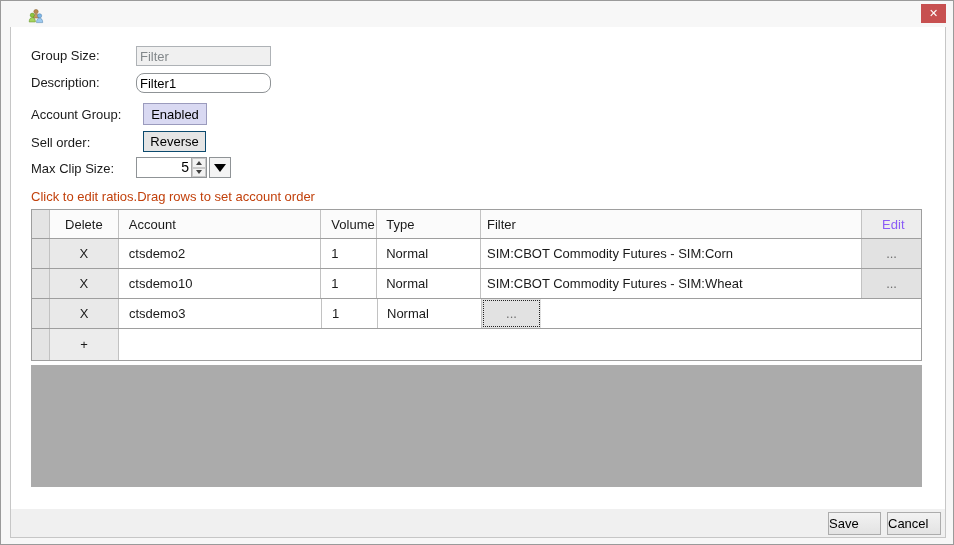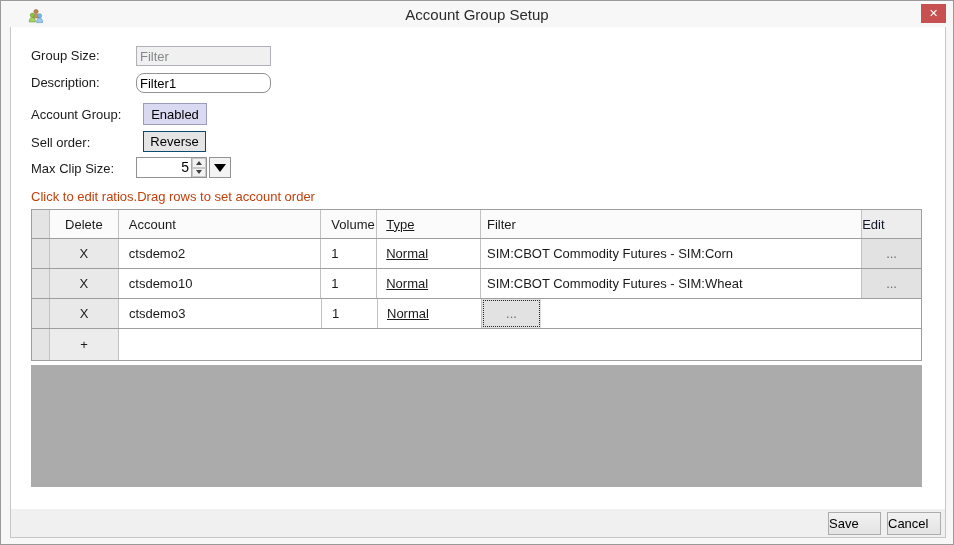--- a/index.html
+++ b/index.html
@@ -92,24 +92,24 @@
   .gc {
     border-right: 1px solid #c2c2c2; height: 100%;
     display: flex; align-items: center; overflow: hidden; white-space: nowrap;
   }
   .gc:last-child { border-right: none; }
   .c-rh { width: 18px; background: #e4e4e4; }
   .c-del { width: 69px; background: #e9e9e9; justify-content: center; }
   .grow.header .c-del { background: #fbfbfb; justify-content: center; }
   .c-acct { width: 203px; padding-left: 10px; }
   .c-vol { width: 56px; padding-left: 10px; }
-  .c-type { width: 104px; padding-left: 9px; text-decoration: underline; }
+  .c-type { width: 104px; padding-left: 9px; }
   .c-filt { width: 382px; padding-left: 6px; }
   .c-edit { width: 59px; background: #e2e2e2; justify-content: center; color: #6f6f6f; }
-  .grow.header .c-edit { background: #ededed; color: #0f172a; justify-content: flex-start; padding-left: 0; }
+  .grow.header .c-edit { background: #ededed; color: #8b5cf6; justify-content: flex-start; padding-left: 20px; }
   .c-edit.focused { outline: 1px dotted #222; outline-offset: -2px; }
   .c-addspan { flex: 1; background: #fff; }
   .grow.addrow { height: 31px; }
   .grow.addrow .c-del { background: #ececec; }
   .grid-empty {
     position: absolute; left: 30px; top: 364px; width: 891px; height: 122px;
     background: #ababab;
   }
   
   .btn {
@@ -132,21 +132,20 @@
 
   <div class="titlebar">
     <svg class="app-icon" viewBox="0 0 16 16">
       <circle cx="8" cy="3.6" r="2.2" fill="#b9874d" stroke="#8a6333" stroke-width="0.5"></circle>
       <path d="M4.8 10 Q4.8 6.2 8 6.2 Q11.2 6.2 11.2 10 Z" fill="#c49a63" stroke="#8a6333" stroke-width="0.5"></path>
       <circle cx="4.3" cy="7.2" r="2.1" fill="#8dc63f" stroke="#5d8a22" stroke-width="0.5"></circle>
       <path d="M1.2 14 Q1.2 9.6 4.3 9.6 Q7.4 9.6 7.4 14 Z" fill="#a5d45f" stroke="#5d8a22" stroke-width="0.5"></path>
       <circle cx="11.6" cy="7.8" r="2.1" fill="#7db6e8" stroke="#4a7cab" stroke-width="0.5"></circle>
       <path d="M8.5 14.6 Q8.5 10.2 11.6 10.2 Q14.7 10.2 14.7 14.6 Z" fill="#9cc9ef" stroke="#4a7cab" stroke-width="0.5"></path>
     </svg>
-    <div class="title">Account Group Setup</div>
     <div class="close-btn">
       <span>✕</span>
     </div>
   </div>
 
   <div class="lbl" style="top:47px">Group Size:</div>
   <input class="tb disabled" style="top: 45px;" disabled="" value="Filter">
 
   <div class="lbl" style="top:74px">Description:</div>
   <input class="tb" style="top: 72px; border-radius: 8px;" value="Filter1">

